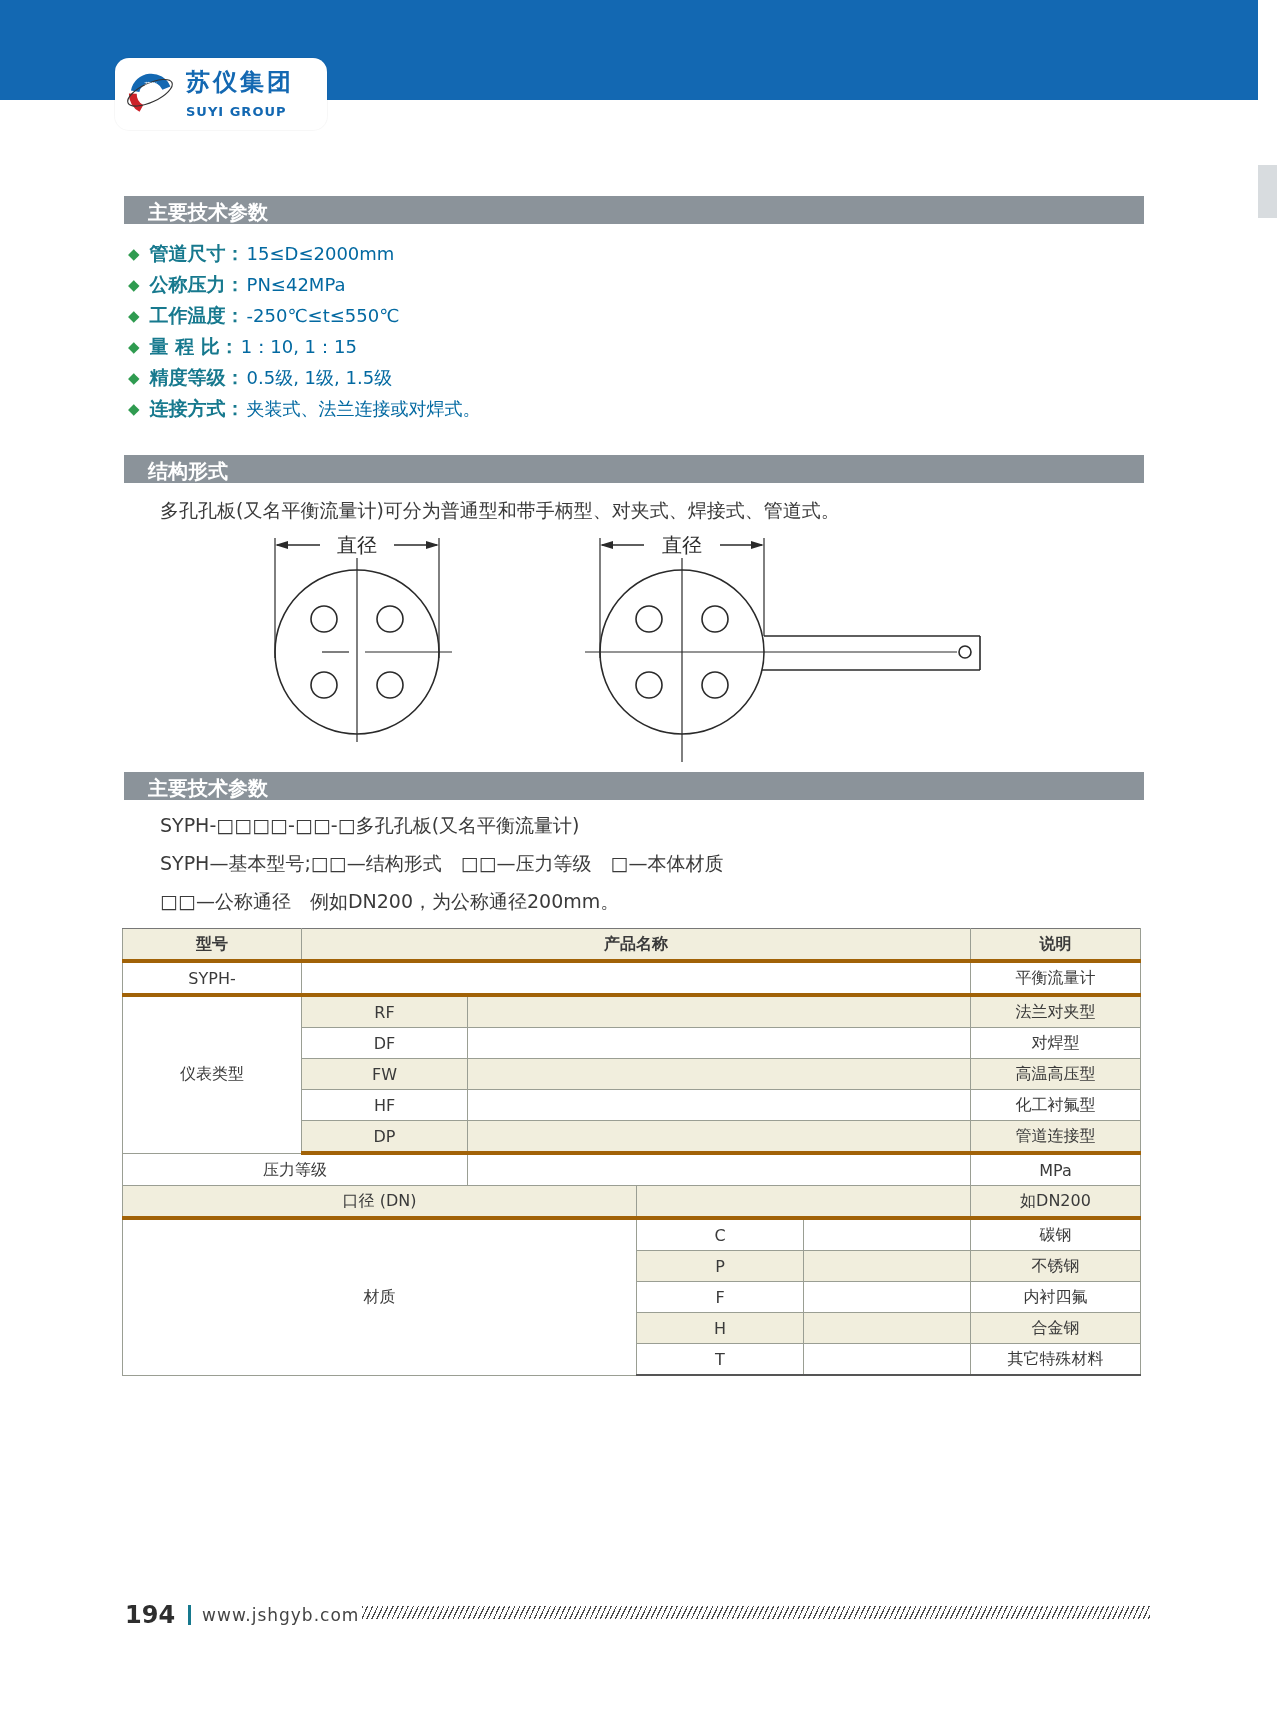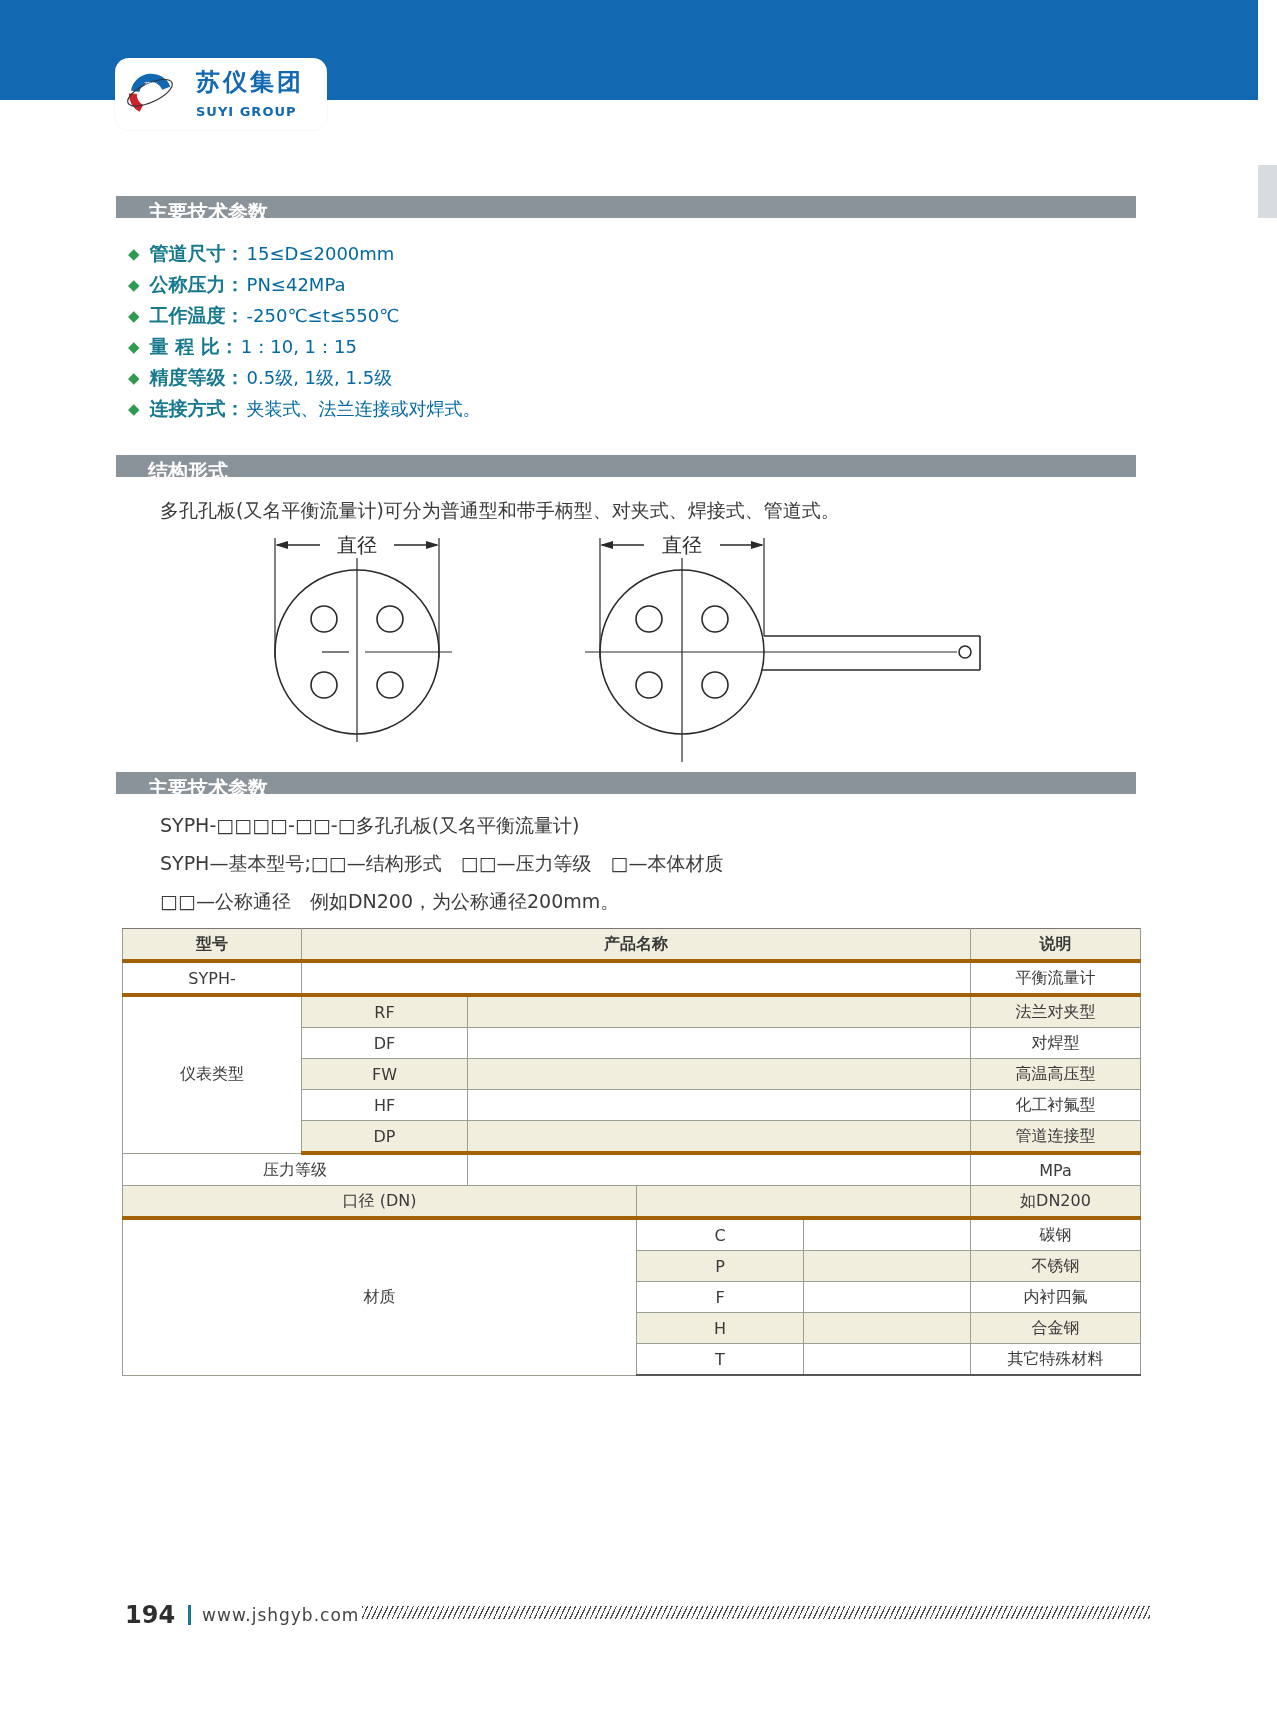--- a/index.html
+++ b/index.html
@@ -1,29 +1,29 @@
 <!DOCTYPE html>
 <html><head>
 <meta charset="utf-8">
 <style>
   html,body{margin:0;padding:0;background:#e8e8e8;}
   .page{position:relative;width:1277px;height:1720px;background:#ffffff;
         font-family:"DejaVu Sans",sans-serif;overflow:hidden;margin:0 auto;}
   
   .topbar{position:absolute;left:0;top:0;width:1258px;height:100px;background:#1368b2;}
   .logo-box{position:absolute;left:115px;top:58px;width:212px;height:72px;background:#fff;
-            border-radius:14px;display:flex;align-items:center;gap:21px;padding:4px 10px;
+            border-radius:14px;display:flex;align-items:center;gap:11px;padding:4px 10px;
             box-sizing:border-box;box-shadow:0 0 0 1px rgba(0,0,0,0.03);}
   .logo-text{display:flex;flex-direction:column;line-height:1.05;}
   .logo-cn{font-size:24px;font-weight:bold;color:#1368b2;letter-spacing:3px;}
   .logo-en{font-size:13px;font-weight:bold;color:#1368b2;letter-spacing:1px;margin-top:10px;}
   .edge-tab{position:absolute;right:0;top:165px;width:19px;height:53px;background:#d8dcdf;}
   
-  .section-bar{position:absolute;left:116px;width:1020px;height:22px;background:#8b939a;
-               color:#fff;font-size:20px;font-weight:bold;line-height:33px;padding-left:32px;
+  .section-bar{position:absolute;left:124px;width:1020px;height:28px;background:#8b939a;
+               color:#fff;font-size:20px;font-weight:bold;line-height:33px;padding-left:24px;
                box-sizing:border-box;}
   #bar-params{top:196px;} #bar-structure{top:455px;} #bar-model{top:772px;}
   
   .bullets{position:absolute;left:128px;top:238px;width:900px;}
   .bullet-item{height:31px;display:flex;align-items:center;}
   .diamond{color:#2f9b50;font-size:15px;margin-right:10px;}
   .bullet-label{color:#17798e;font-weight:bold;font-size:19px;white-space:pre;}
   .bullet-value{color:#0369a1;font-size:18px;margin-left:2px;}
   
   .para{position:absolute;left:160px;top:498px;width:920px;font-size:19px;color:#3a3a3a;}

